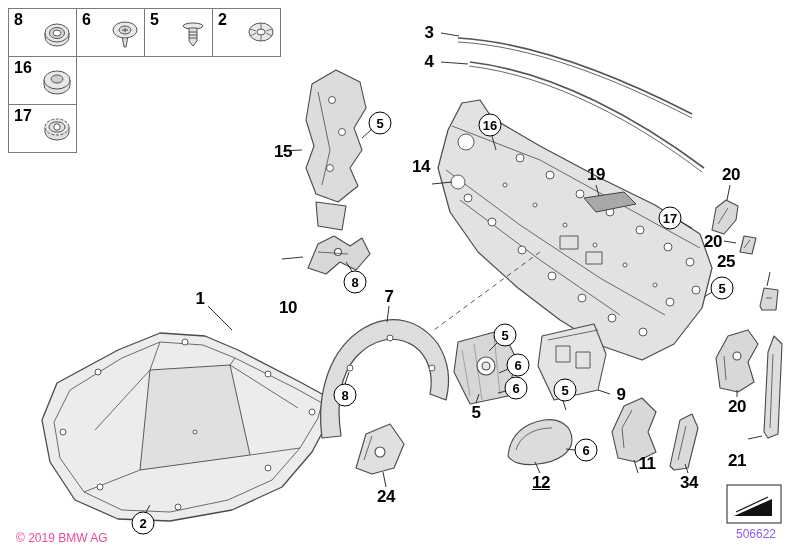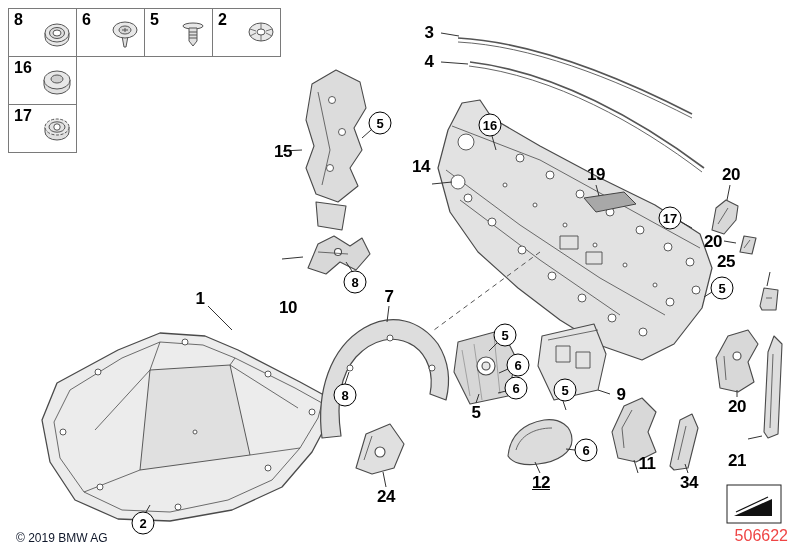--- a/index.html
+++ b/index.html
@@ -10,24 +10,24 @@
   .co{position:absolute;transform:translate(-50%,-50%);font-weight:bold;color:#000;z-index:5;}
   .co.plain{font-size:17px;letter-spacing:-0.5px;}
   .co.circ{width:21px;height:21px;border:1.5px solid #000;border-radius:50%;background:#fff;
            font-size:13px;display:flex;align-items:center;justify-content:center;}
   
   #legend{position:absolute;left:8px;top:8px;z-index:6;}
   .cell{position:absolute;width:69px;height:49px;border:1px solid #7a7a7a;background:#fff;box-sizing:border-box;}
   .cell .num{position:absolute;left:5px;top:2px;font-size:16px;font-weight:bold;color:#000;}
   .cell svg{position:absolute;right:2px;top:9px;}
   
-  #copyright{position:absolute;left:16px;top:531px;font-size:12px;color:#0f172a;z-index:6;}
+  #copyright{position:absolute;left:16px;top:531px;font-size:12px;color:#ec4899;z-index:6;}
   #thumb{position:absolute;left:726px;top:484px;z-index:6;}
-  #docnum{position:absolute;left:724px;top:527px;width:64px;text-align:right;
-          font-size:16px;color:#ef4444;z-index:6;}
+  #docnum{position:absolute;left:724px;top:527px;width:64px;text-align:center;
+          font-size:12px;color:#8b5cf6;z-index:6;}
 </style>
 </head>
 <body>
 
 <div id="stage">
 
   <svg id="art" width="800" height="560" viewBox="0 0 800 560">
 
     <g stroke="#4a4a4a" stroke-width="1.3" fill="#ececec" stroke-linejoin="round">
       <path d="M57,383 L118,350 L160,333 L205,336 L238,350 L300,382 L333,400 L330,418

